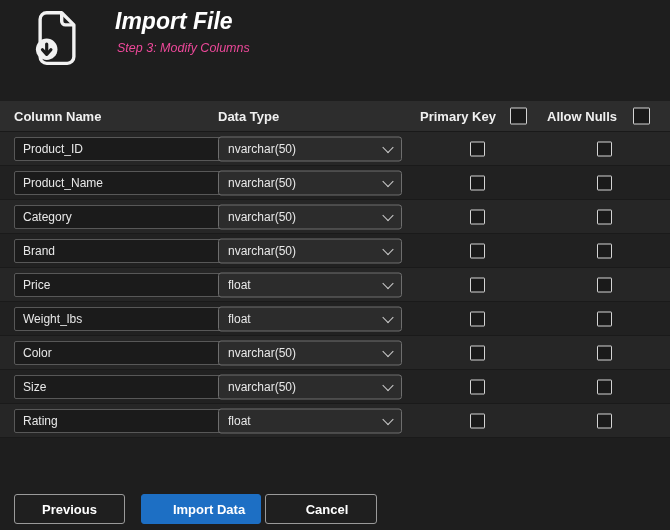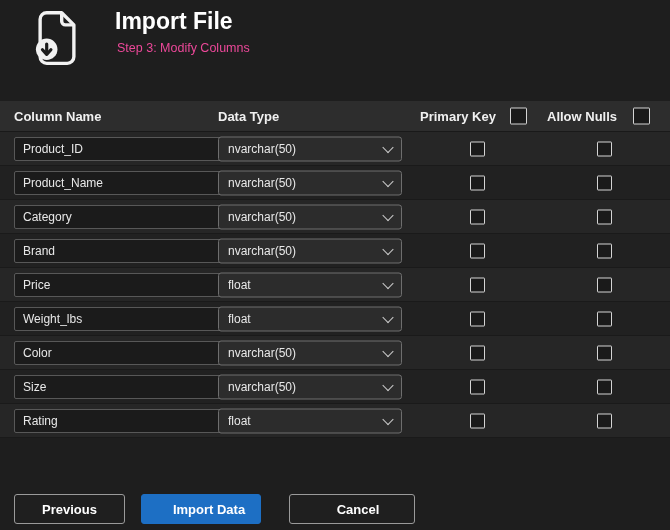--- a/index.html
+++ b/index.html
@@ -6,21 +6,21 @@
   html, body {
     width: 670px; height: 530px;
     background: #1e1e1e;
     font-family: "Liberation Sans", sans-serif;
     color: #e8e8e8;
     overflow: hidden;
   }
   .page { position: relative; width: 670px; height: 530px; }
 
   
-  .hdr { position: absolute; top: 0; left: 0; right: 0; height: 100px; }
+  .hdr { position: absolute; top: 0; left: 0; right: 0; height: 100px; font-style: italic; }
   .hdr-icon { position: absolute; left: 26px; top: 8px; width: 62px; height: 60px; }
   .hdr-title { position: absolute; left: 115px; top: 8px; font-size: 23px; font-weight: bold; color: #ffffff; }
   .hdr-sub { position: absolute; left: 117px; top: 41px; font-size: 12.5px; color: #ec4899; }
 
   
   .thead {
     position: absolute; top: 101px; left: 0; width: 670px; height: 31px;
     background: #2d2d2d; border-bottom: 1px solid #191919;
   }
   .thead .lbl { position: absolute; top: 50%; transform: translateY(-50%); font-size: 13px; font-weight: bold; color: #f0f0f0; }
@@ -69,21 +69,21 @@
   .btn {
     position: absolute; top: 0; height: 30px;
     border-radius: 3px; font-size: 13px; font-weight: bold;
     font-family: "Liberation Sans", sans-serif;
     display: flex; align-items: center; justify-content: center;
     cursor: default; color: #ffffff;
   }
   .btn-ghost { background: #1f1f1f; border: 1px solid #9a9a9a; }
   .btn-prev { left: 14px; width: 111px; }
   .btn-import { left: 141px; width: 120px; background: #1d6fc4; border: 1px solid #1d6fc4; padding-left: 16px; }
-  .btn-cancel { left: 289px; width: 126px; padding-left: 12px; }
+  .btn-cancel { left: 265px; width: 112px; padding-left: 12px; }
 </style>
 </head>
 <body>
 
 <div class="page">
 
   <div class="hdr">
     <svg class="hdr-icon" viewBox="0 0 64 64">
       <path d="M37 5 H21 a7 7 0 0 0 -7 7 v40 a7 7 0 0 0 7 7 h22 a7 7 0 0 0 7 -7 V18 L37 5 Z" fill="none" stroke="#f2f2f2" stroke-width="3.6" stroke-linejoin="round"></path>
       <path d="M37 5 v9 a4 4 0 0 0 4 4 h9" fill="none" stroke="#f2f2f2" stroke-width="3.6" stroke-linejoin="round"></path>

